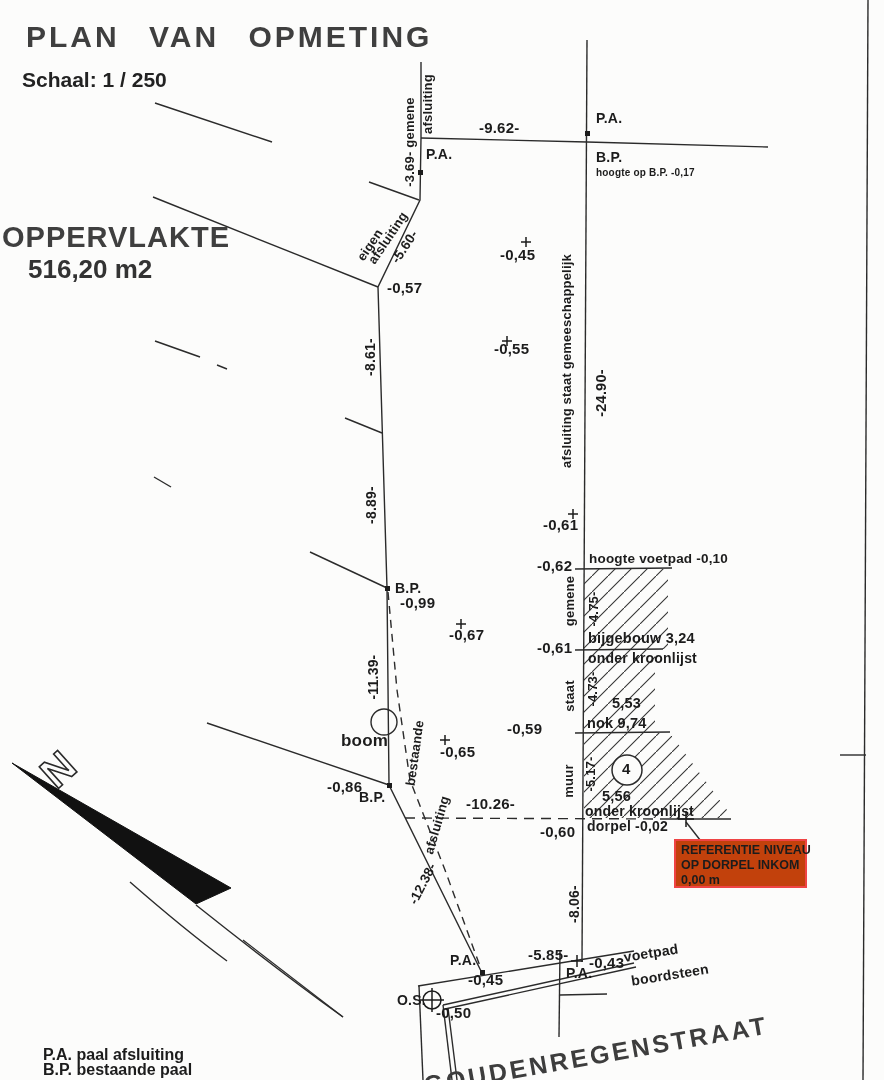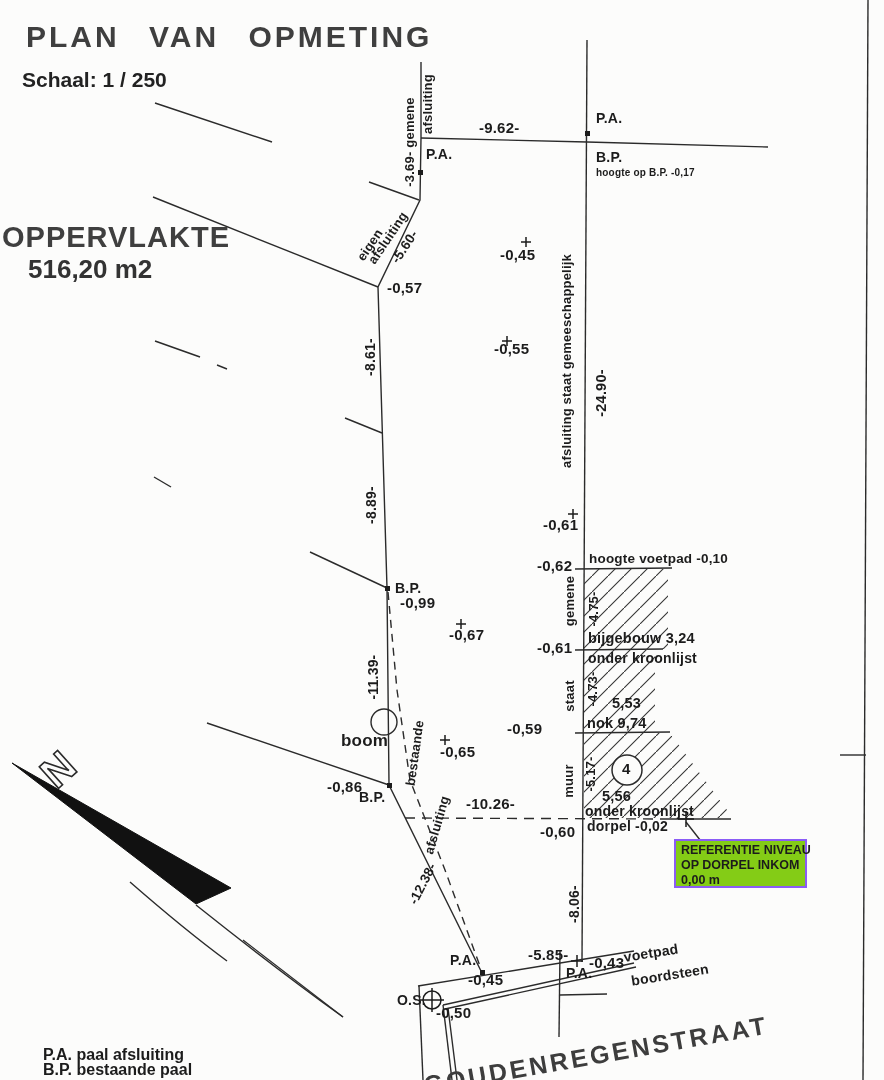--- a/index.html
+++ b/index.html
@@ -17,21 +17,21 @@
   .hdr-title{
     position:absolute;left:26px;top:20px;font-size:30px;font-weight:700;
     color:#3f3f3f;letter-spacing:3px;word-spacing:18px;white-space:nowrap;
   }
   .hdr-scale{position:absolute;left:22px;top:68px;font-size:21px;font-weight:700;color:#222;}
   .hdr-area1{position:absolute;left:2px;top:221px;font-size:29px;font-weight:700;color:#3f3f3f;letter-spacing:1px;}
   .hdr-area2{position:absolute;left:28px;top:254px;font-size:26px;font-weight:700;color:#333;}
   .legend{position:absolute;left:43px;top:1047px;font-size:16px;font-weight:700;color:#1c1c1c;line-height:15px;}
   .refbox{
     position:absolute;left:674px;top:839px;width:133px;height:49px;
-    border:2px solid #8b5cf6;background:#84cc16;box-sizing:border-box;
+    border:2px solid #ef4444;background:#c2410c;box-sizing:border-box;
     padding:2px 0 0 5px;font-size:12.5px;font-weight:700;color:#1c1c1c;line-height:15px;
     white-space:nowrap;
   }
 </style>
 </head>
 <body>
 
 <svg id="plan-svg" width="884" height="1080" viewBox="0 0 884 1080">
   <defs>
     <pattern id="hatch" width="16" height="16" patternUnits="userSpaceOnUse">

